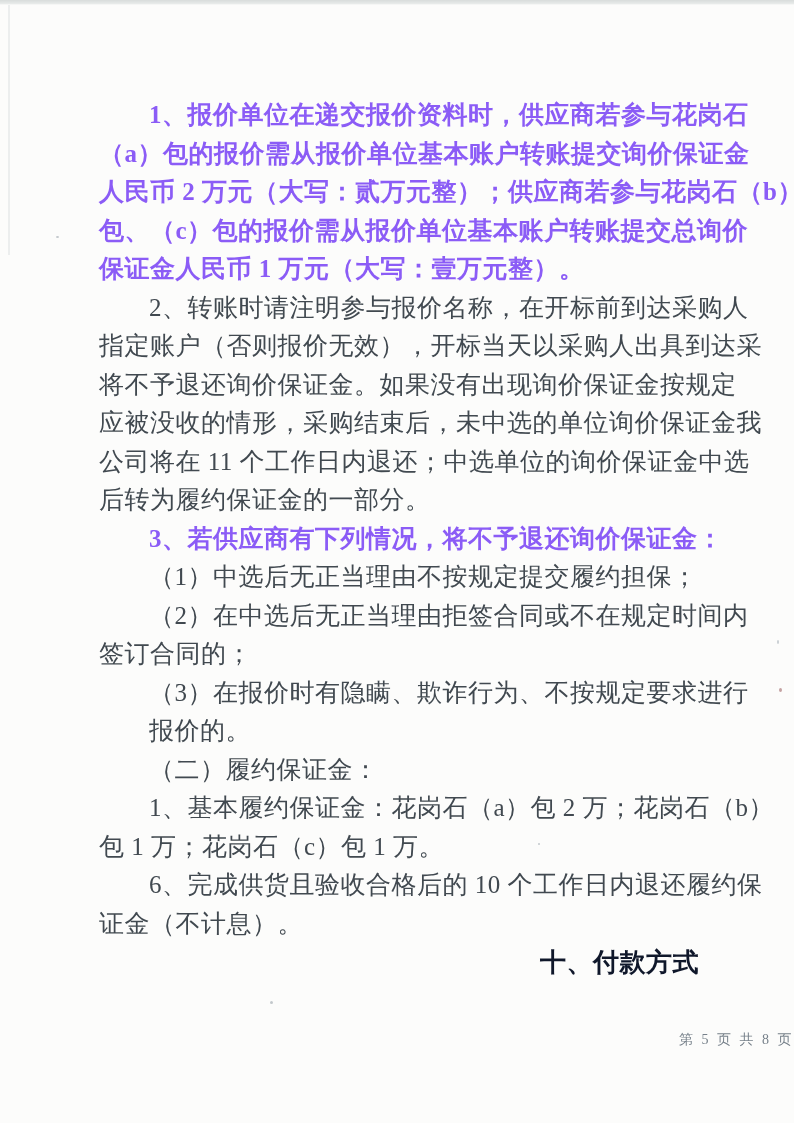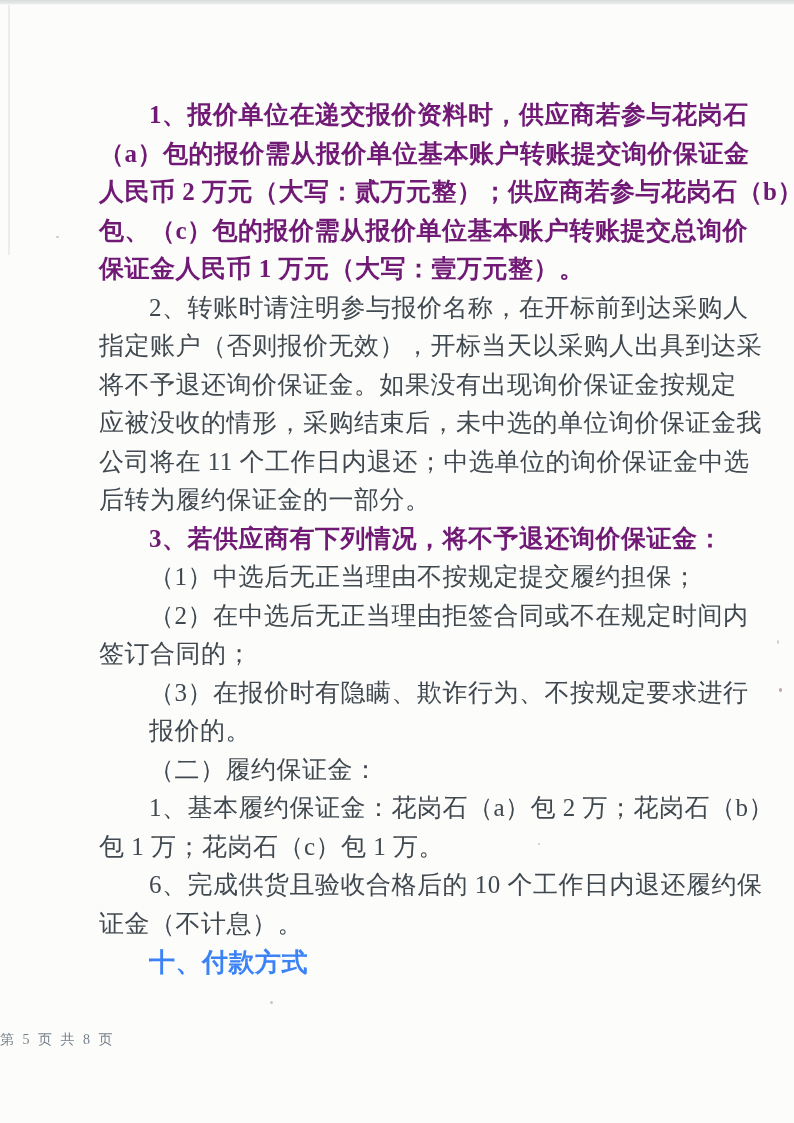--- a/index.html
+++ b/index.html
@@ -49,32 +49,33 @@
     width: 600px;
   }
   .line {
     height: 38.5px;
     line-height: 38.5px;
     font-size: 25px;
     letter-spacing: 0.5px;
     white-space: nowrap;
   }
   .line.indent { padding-left: 50px; }
-  .line.bold   { font-weight: 700; color: #701a75; }
+  .line.bold   { font-weight: 700; color: #8b5cf6; }
   .line.heading {
     font-family: "Liberation Sans", "DejaVu Sans", sans-serif;
     font-size: 26px;
-    color: #3b82f6;
+    color: #0f172a;
+    text-align: right;
   }
   
   .footer {
     position: absolute;
     left: 0; top: 1031px;
     width: 794px;
-    text-align: left;
+    text-align: right;
     font-size: 14px;
     letter-spacing: 2.5px;
     color: #76808a;
     font-family: "Liberation Serif", "DejaVu Serif", serif;
   }
 </style>
 </head>
 <body>
 
 <div class="page">

